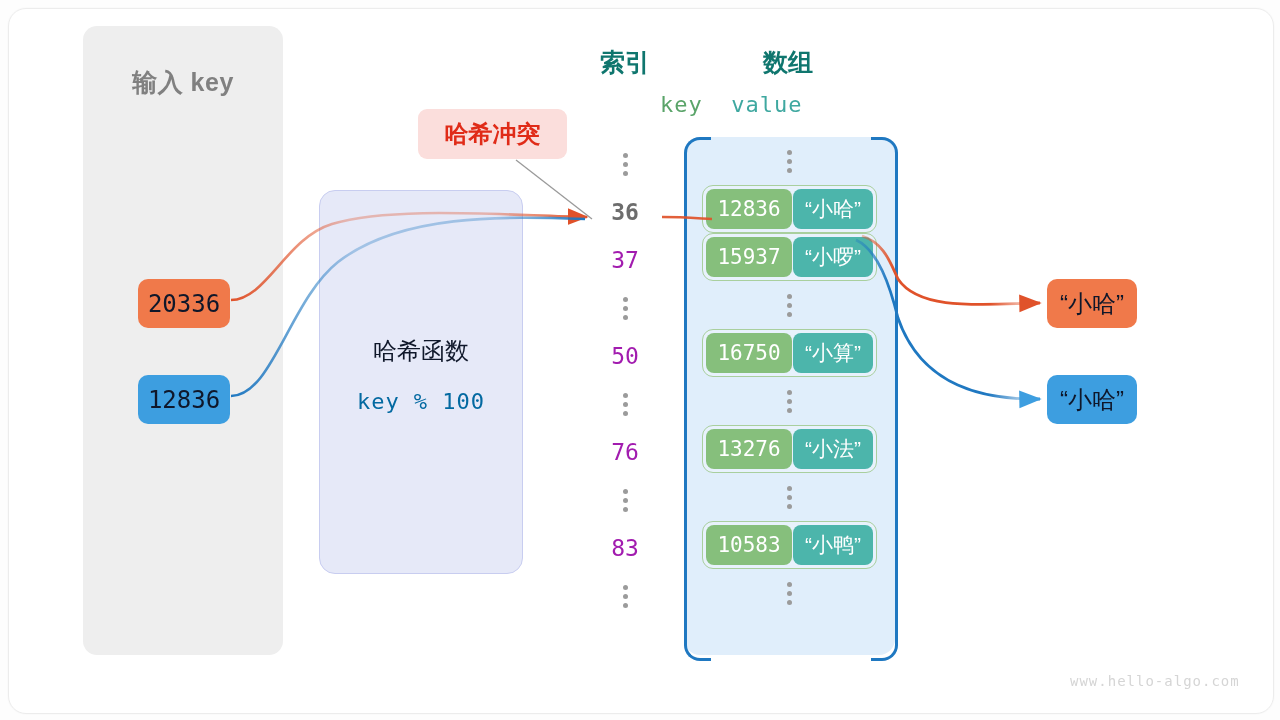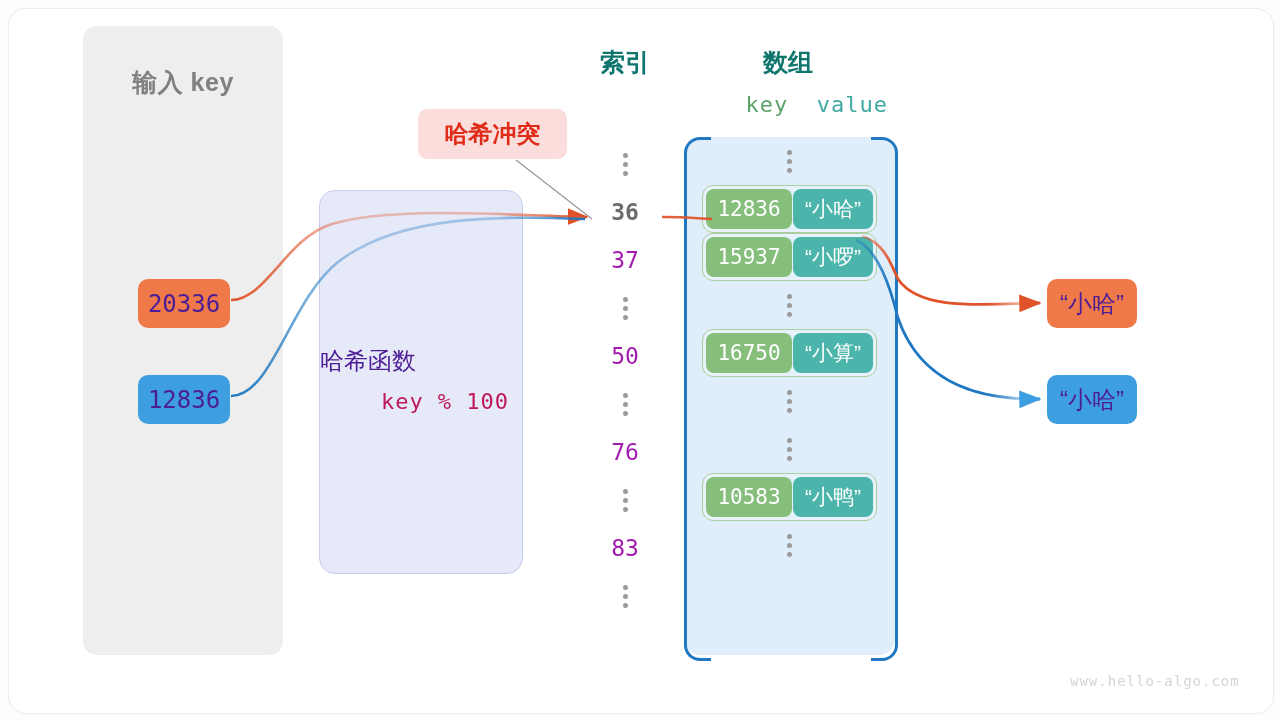--- a/index.html
+++ b/index.html
@@ -29,47 +29,47 @@
   }
 
   
   .col-head{
     position:absolute;font-size:25px;font-weight:bold;color:#0f766e;
     text-align:center;white-space:nowrap;
   }
   #head-index{left:565px;top:46px;width:120px;}
   #head-array{left:728px;top:46px;width:120px;}
   #head-kv{
-    position:absolute;left:688px;top:92px;width:200px;text-align:right;
+    position:absolute;left:660px;top:92px;width:200px;text-align:left;
     font-size:22px;font-family:"DejaVu Sans Mono","Liberation Mono",monospace;
     letter-spacing:1px;white-space:nowrap;
   }
   #head-kv .k{color:#5aa469;}
   #head-kv .v{color:#3fa8a0;}
 
   
   #hash-box{
     position:absolute;left:319px;top:190px;width:202px;height:382px;
     background:#e6e9f8;border:1.5px solid #c8cdf0;border-radius:16px;
   }
   #hash-title{
-    position:absolute;left:0;top:154px;width:100%;
-    font-size:24px;color:#4c1d95;font-weight:normal;white-space:nowrap;
+    position:absolute;left:0;top:144px;width:100%;text-align:center;
+    font-size:24px;color:#0f172a;font-weight:normal;white-space:nowrap;
   }
   #hash-expr{
     position:absolute;left:0;top:198px;width:100%;text-align:center;
-    font-size:22px;color:#be185d;
+    font-size:22px;color:#0369a1;
     font-family:"DejaVu Sans Mono","Liberation Mono",monospace;
-    letter-spacing:1px;white-space:nowrap;margin-left:24px;
+    letter-spacing:1px;white-space:nowrap;
   }
 
   
   .pill{
     position:absolute;border-radius:10px;display:flex;
-    align-items:center;justify-content:center;color:#4c1d95;
+    align-items:center;justify-content:center;color:#0f172a;
     font-size:24px;white-space:nowrap;
   }
   .pill.num{font-family:"DejaVu Sans Mono","Liberation Mono",monospace;}
   .pill.orange{background:#f0794a;}
   .pill.blue{background:#3d9ee0;}
   #in-key-0{left:138px;top:279px;width:92px;height:49px;}
   #in-key-1{left:138px;top:375px;width:92px;height:49px;}
   #out-val-0{left:1047px;top:279px;width:90px;height:49px;}
   #out-val-1{left:1047px;top:375px;width:90px;height:49px;}
 
@@ -235,20 +235,26 @@
         <div class="entry">
           <div class="cell-key">16750</div>
           <div class="cell-val">“小算”</div>
         </div>
       </div>
       <div class="row">
         <div class="vdots">
           <i></i>
           <i></i>
           <i></i>
+        </div>
+      </div>
+      <div class="row">
+        <div class="entry">
+          <div class="cell-key">13276</div>
+          <div class="cell-val">“小法”</div>
         </div>
       </div>
       <div class="row">
         <div class="vdots">
           <i></i>
           <i></i>
           <i></i>
         </div>
       </div>
       <div class="row">

